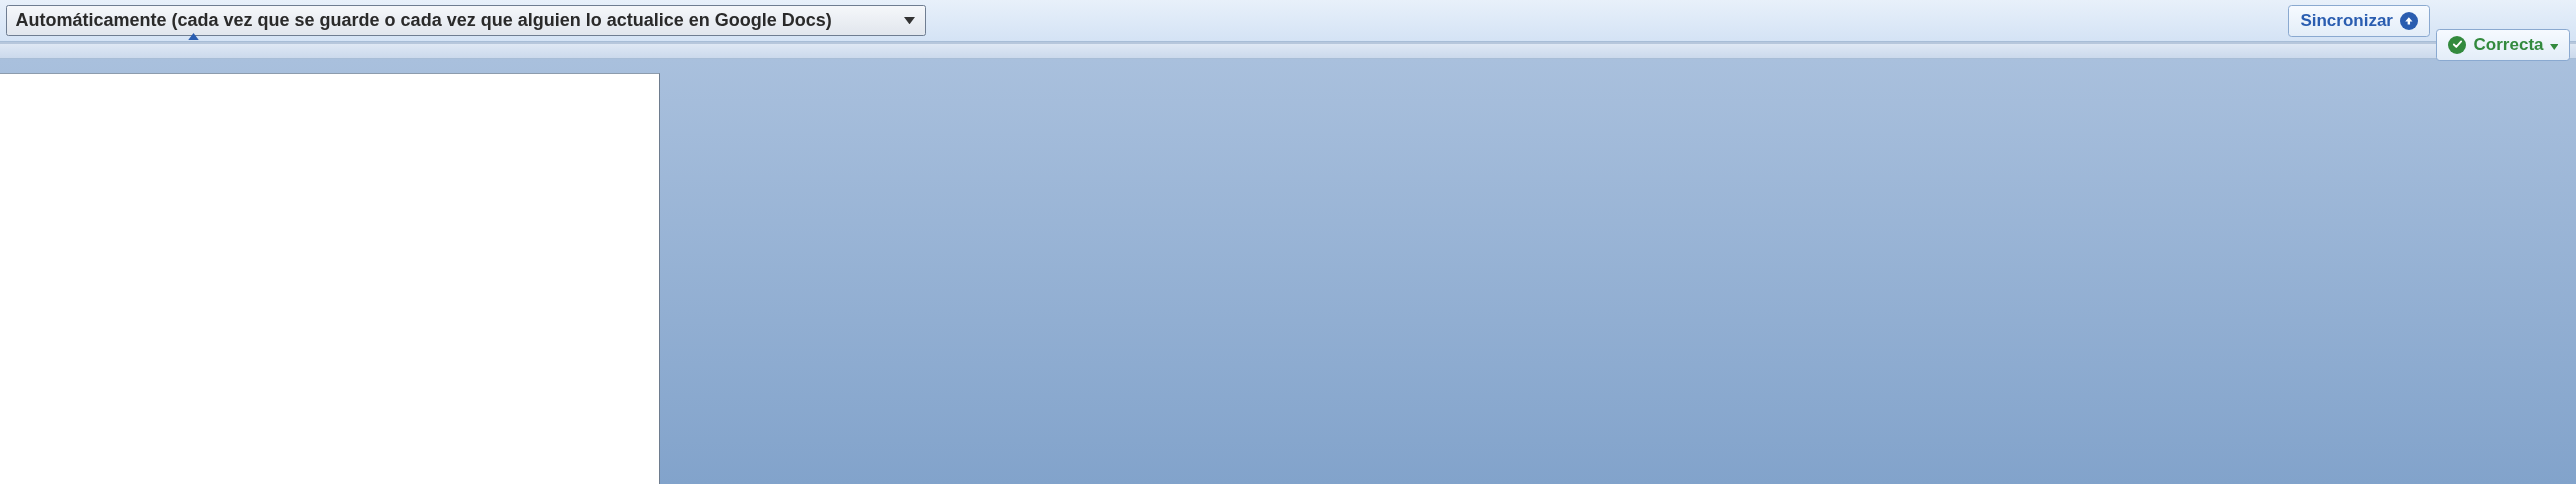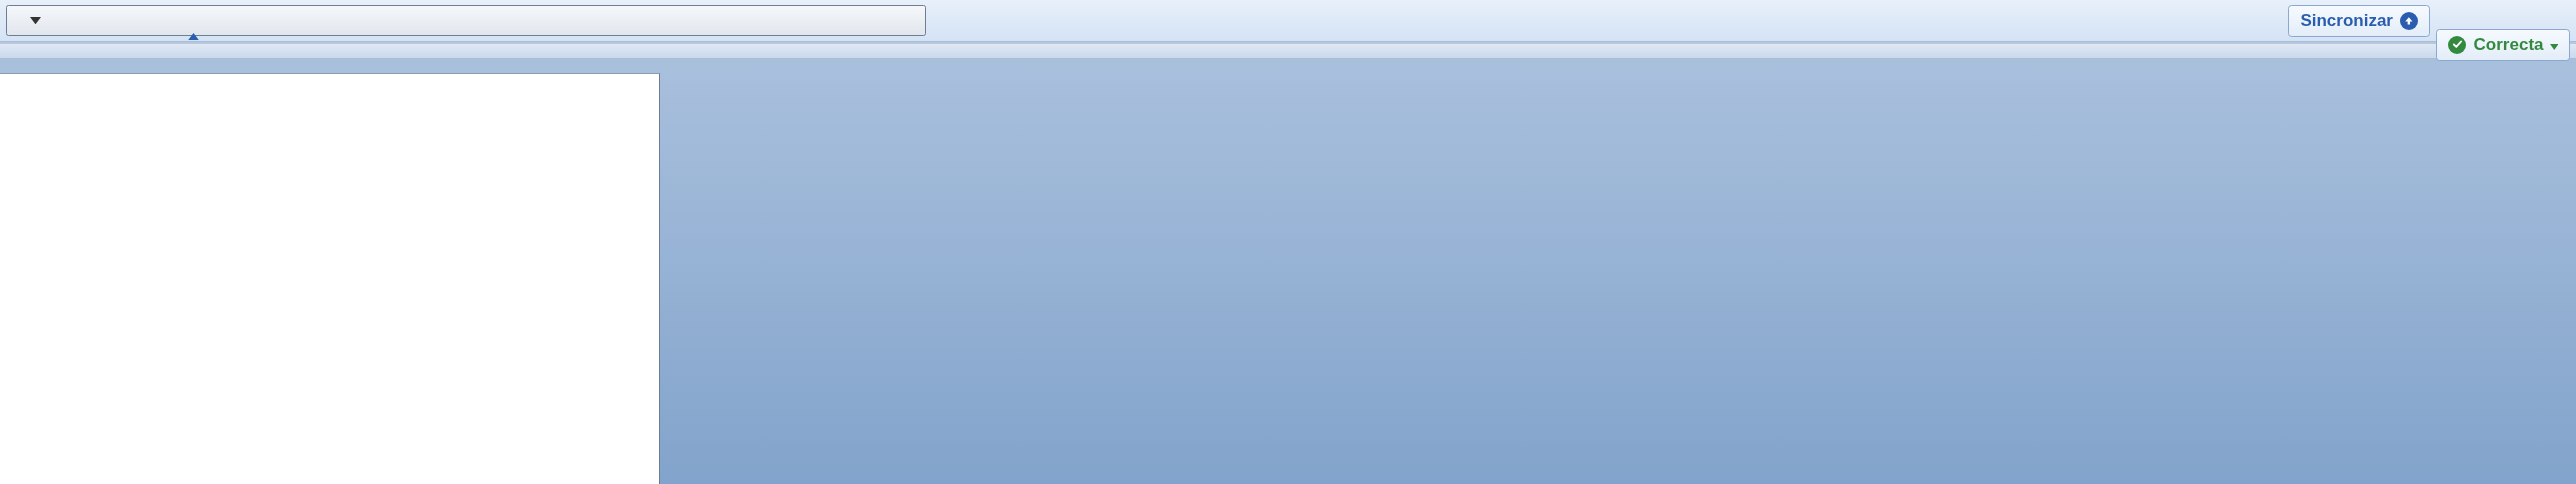--- a/index.html
+++ b/index.html
@@ -107,20 +107,21 @@
       border-right: 1.2px solid #6e7c8e;
       margin-left: 0;
     }
   </style>
 </head>
 <body>
 
 <div class="toolbar">
 
   <div class="dropdown">
+    <span class="dropdown-text">Automáticamente (cada vez que se guarde o cada vez que alguien lo actualice en Google Docs)</span>
     <span class="dropdown-arrow">
       <svg width="11" height="7.3" viewBox="0 0 18 12">
           <polygon points="0,0 18,0 9,12" fill="#333"></polygon>
         </svg>
     </span>
   </div>
 
   <span class="pointer-icon">
     <svg width="11" height="7.3" viewBox="0 0 18 12">
         <polygon points="9,0 18,12 0,12" fill="#2a5db0"></polygon>

